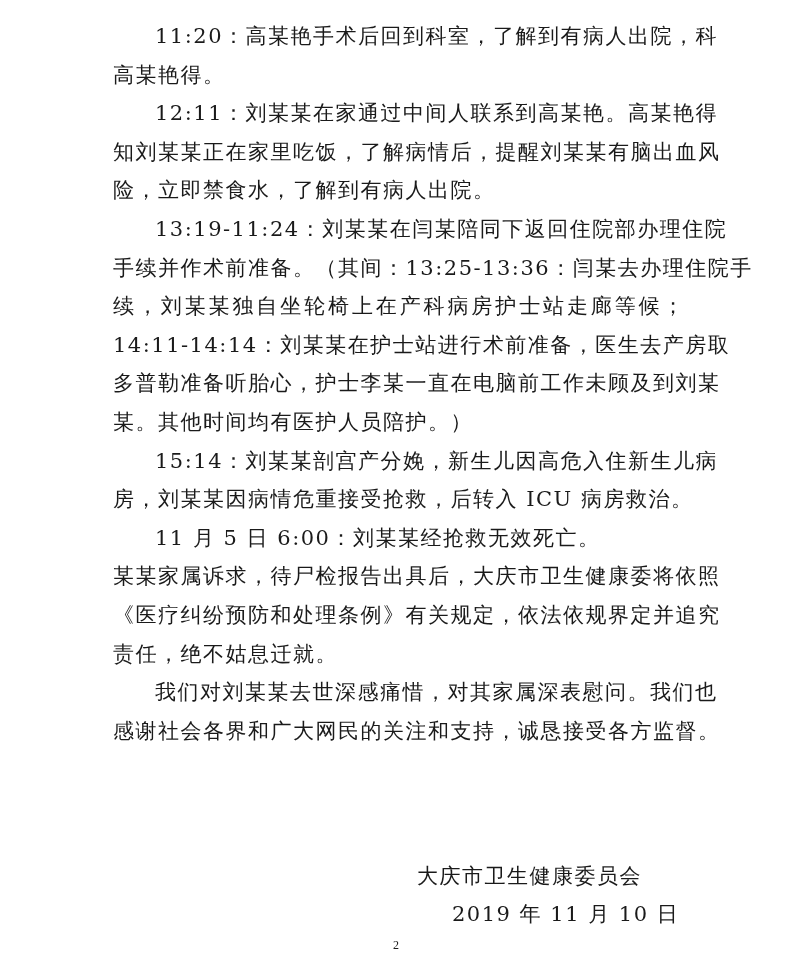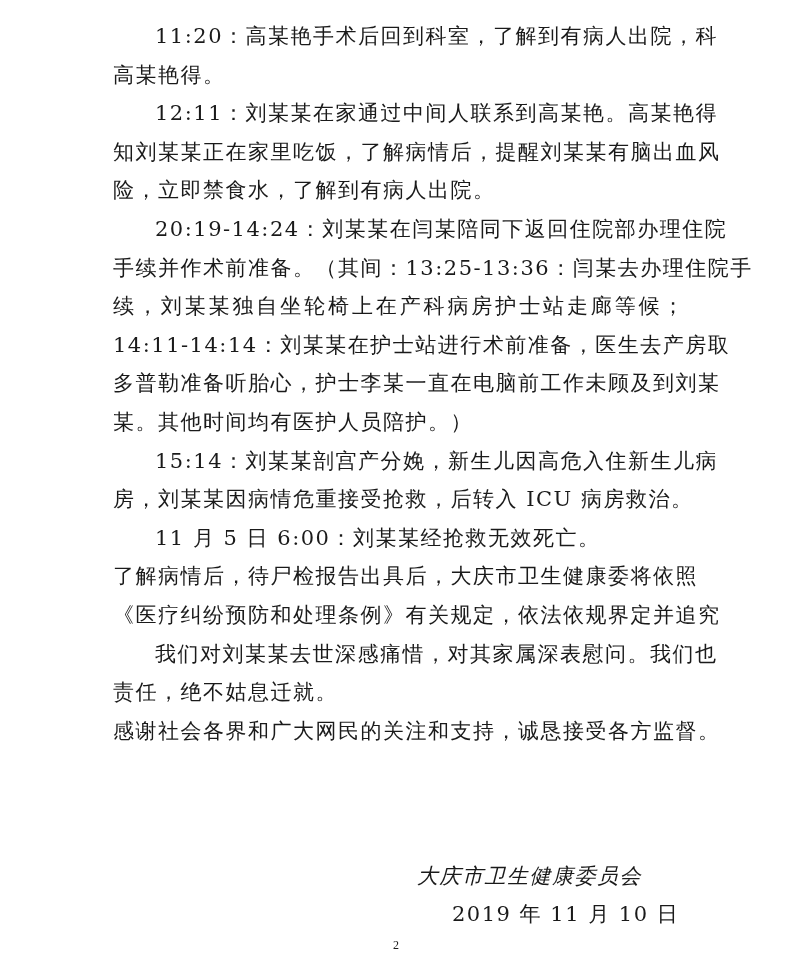--- a/index.html
+++ b/index.html
@@ -13,48 +13,48 @@
     font-size: 21px; line-height: 38.6px;
     text-align: justify; letter-spacing: 1.5px;
   }
   .line { display: block; height: 38.6px; white-space: nowrap; overflow: visible; text-align-last: justify; }
   .line.last { text-align-last: left; }
   .indent { padding-left: 42px; }
   .signature {
     position: absolute; left: 417px; width: 230px;
     font-size: 21px; letter-spacing: 1.5px; white-space: nowrap;
   }
-  .sig-org { top: 862px; font-style: italic; }
+  .sig-org { top: 862px; }
   .sig-date { top: 900px; left: 452px; }
   .page-number {
     position: absolute; left: 393px; top: 938px;
     font-size: 12px; font-family: "Liberation Serif", serif; color: #1a1a1a;
   }
 </style>
 </head>
 <body>
 
 <div class="page">
   <span class="line indent">11:20：高某艳手术后回到科室，了解到有病人出院，科</span>
   <span class="line last">高某艳得。</span>
   <span class="line indent">12:11：刘某某在家通过中间人联系到高某艳。高某艳得</span>
   <span class="line">知刘某某正在家里吃饭，了解病情后，提醒刘某某有脑出血风</span>
   <span class="line last">险，立即禁食水，了解到有病人出院。</span>
-  <span class="line indent">20:19-14:24：刘某某在闫某陪同下返回住院部办理住院</span>
+  <span class="line indent">13:19-11:24：刘某某在闫某陪同下返回住院部办理住院</span>
   <span class="line">手续并作术前准备。（其间：13:25-13:36：闫某去办理住院手</span>
   <span class="line">续，刘某某独自坐轮椅上在产科病房护士站走廊等候；</span>
   <span class="line">14:11-14:14：刘某某在护士站进行术前准备，医生去产房取</span>
   <span class="line">多普勒准备听胎心，护士李某一直在电脑前工作未顾及到刘某</span>
   <span class="line last">某。其他时间均有医护人员陪护。）</span>
   <span class="line indent">15:14：刘某某剖宫产分娩，新生儿因高危入住新生儿病</span>
   <span class="line last">房，刘某某因病情危重接受抢救，后转入 ICU 病房救治。</span>
   <span class="line indent last">11 月 5 日 6:00：刘某某经抢救无效死亡。</span>
-  <span class="line">了解病情后，待尸检报告出具后，大庆市卫生健康委将依照</span>
+  <span class="line">某某家属诉求，待尸检报告出具后，大庆市卫生健康委将依照</span>
   <span class="line">《医疗纠纷预防和处理条例》有关规定，依法依规界定并追究</span>
+  <span class="line last">责任，绝不姑息迁就。</span>
   <span class="line indent">我们对刘某某去世深感痛惜，对其家属深表慰问。我们也</span>
-  <span class="line last">责任，绝不姑息迁就。</span>
   <span class="line last">感谢社会各界和广大网民的关注和支持，诚恳接受各方监督。</span>
 </div>
 
 <div class="signature sig-org">大庆市卫生健康委员会</div>
 <div class="signature sig-date">2019 年 11 月 10 日</div>
 
 <div class="page-number">2</div>
 
 </body></html>

